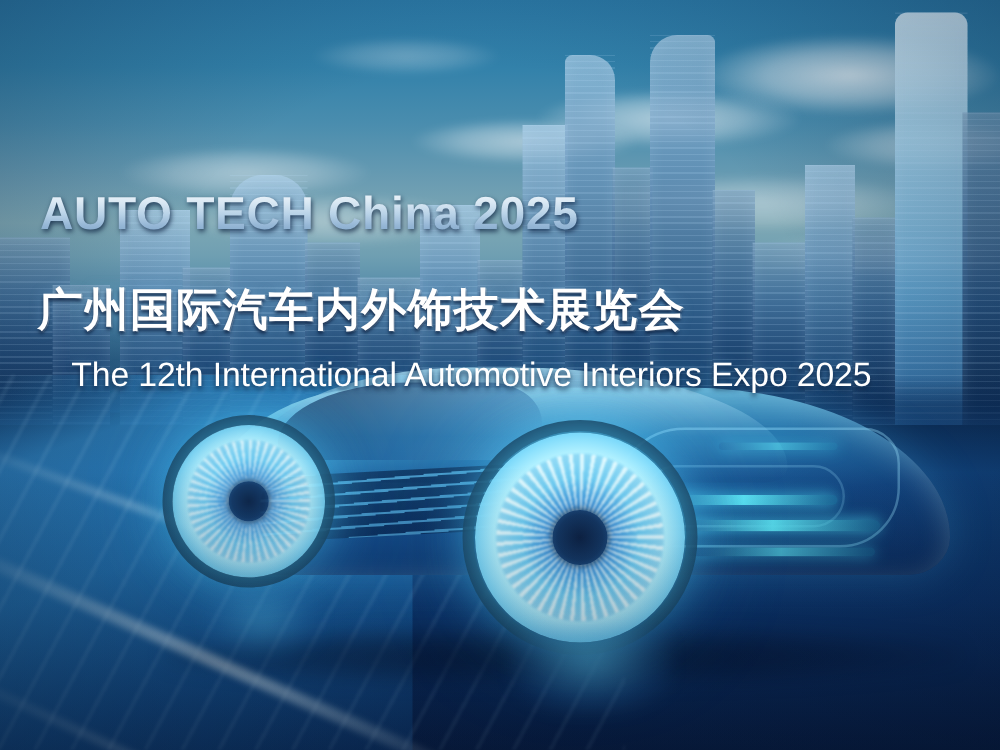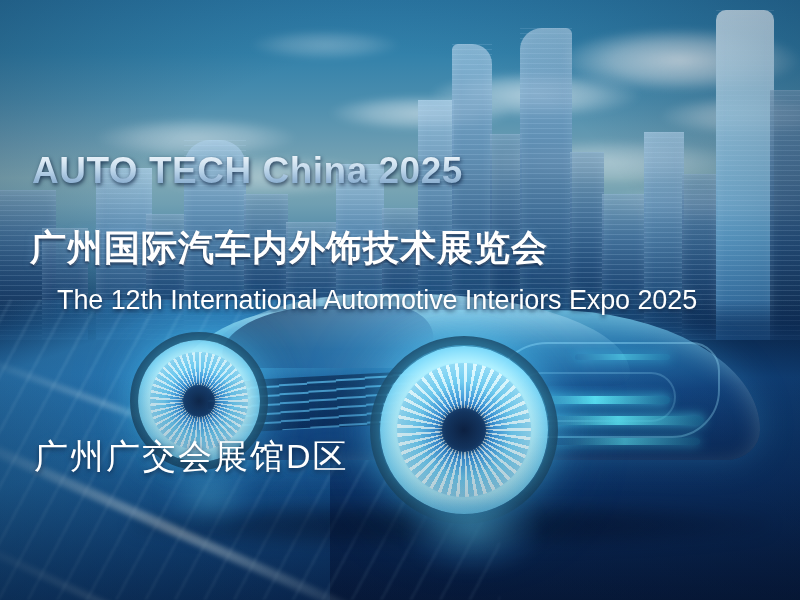--- a/index.html
+++ b/index.html
@@ -360,16 +360,15 @@
     <div class="wheel wheel-front"></div>
     <div class="wheel-glow-floor"></div>
     <div class="wheel-glow-floor2"></div>
   </div>
 
   <div class="grade"></div>
 
   <div class="headline">AUTO TECH China 2025</div>
   <div class="cn-title">广州国际汽车内外饰技术展览会</div>
   <div class="en-sub">The 12th International Automotive Interiors Expo 2025</div>
-  <div class="venue">广州广交会展馆D区</div>
 
 
 </div>
 
 </body></html>

